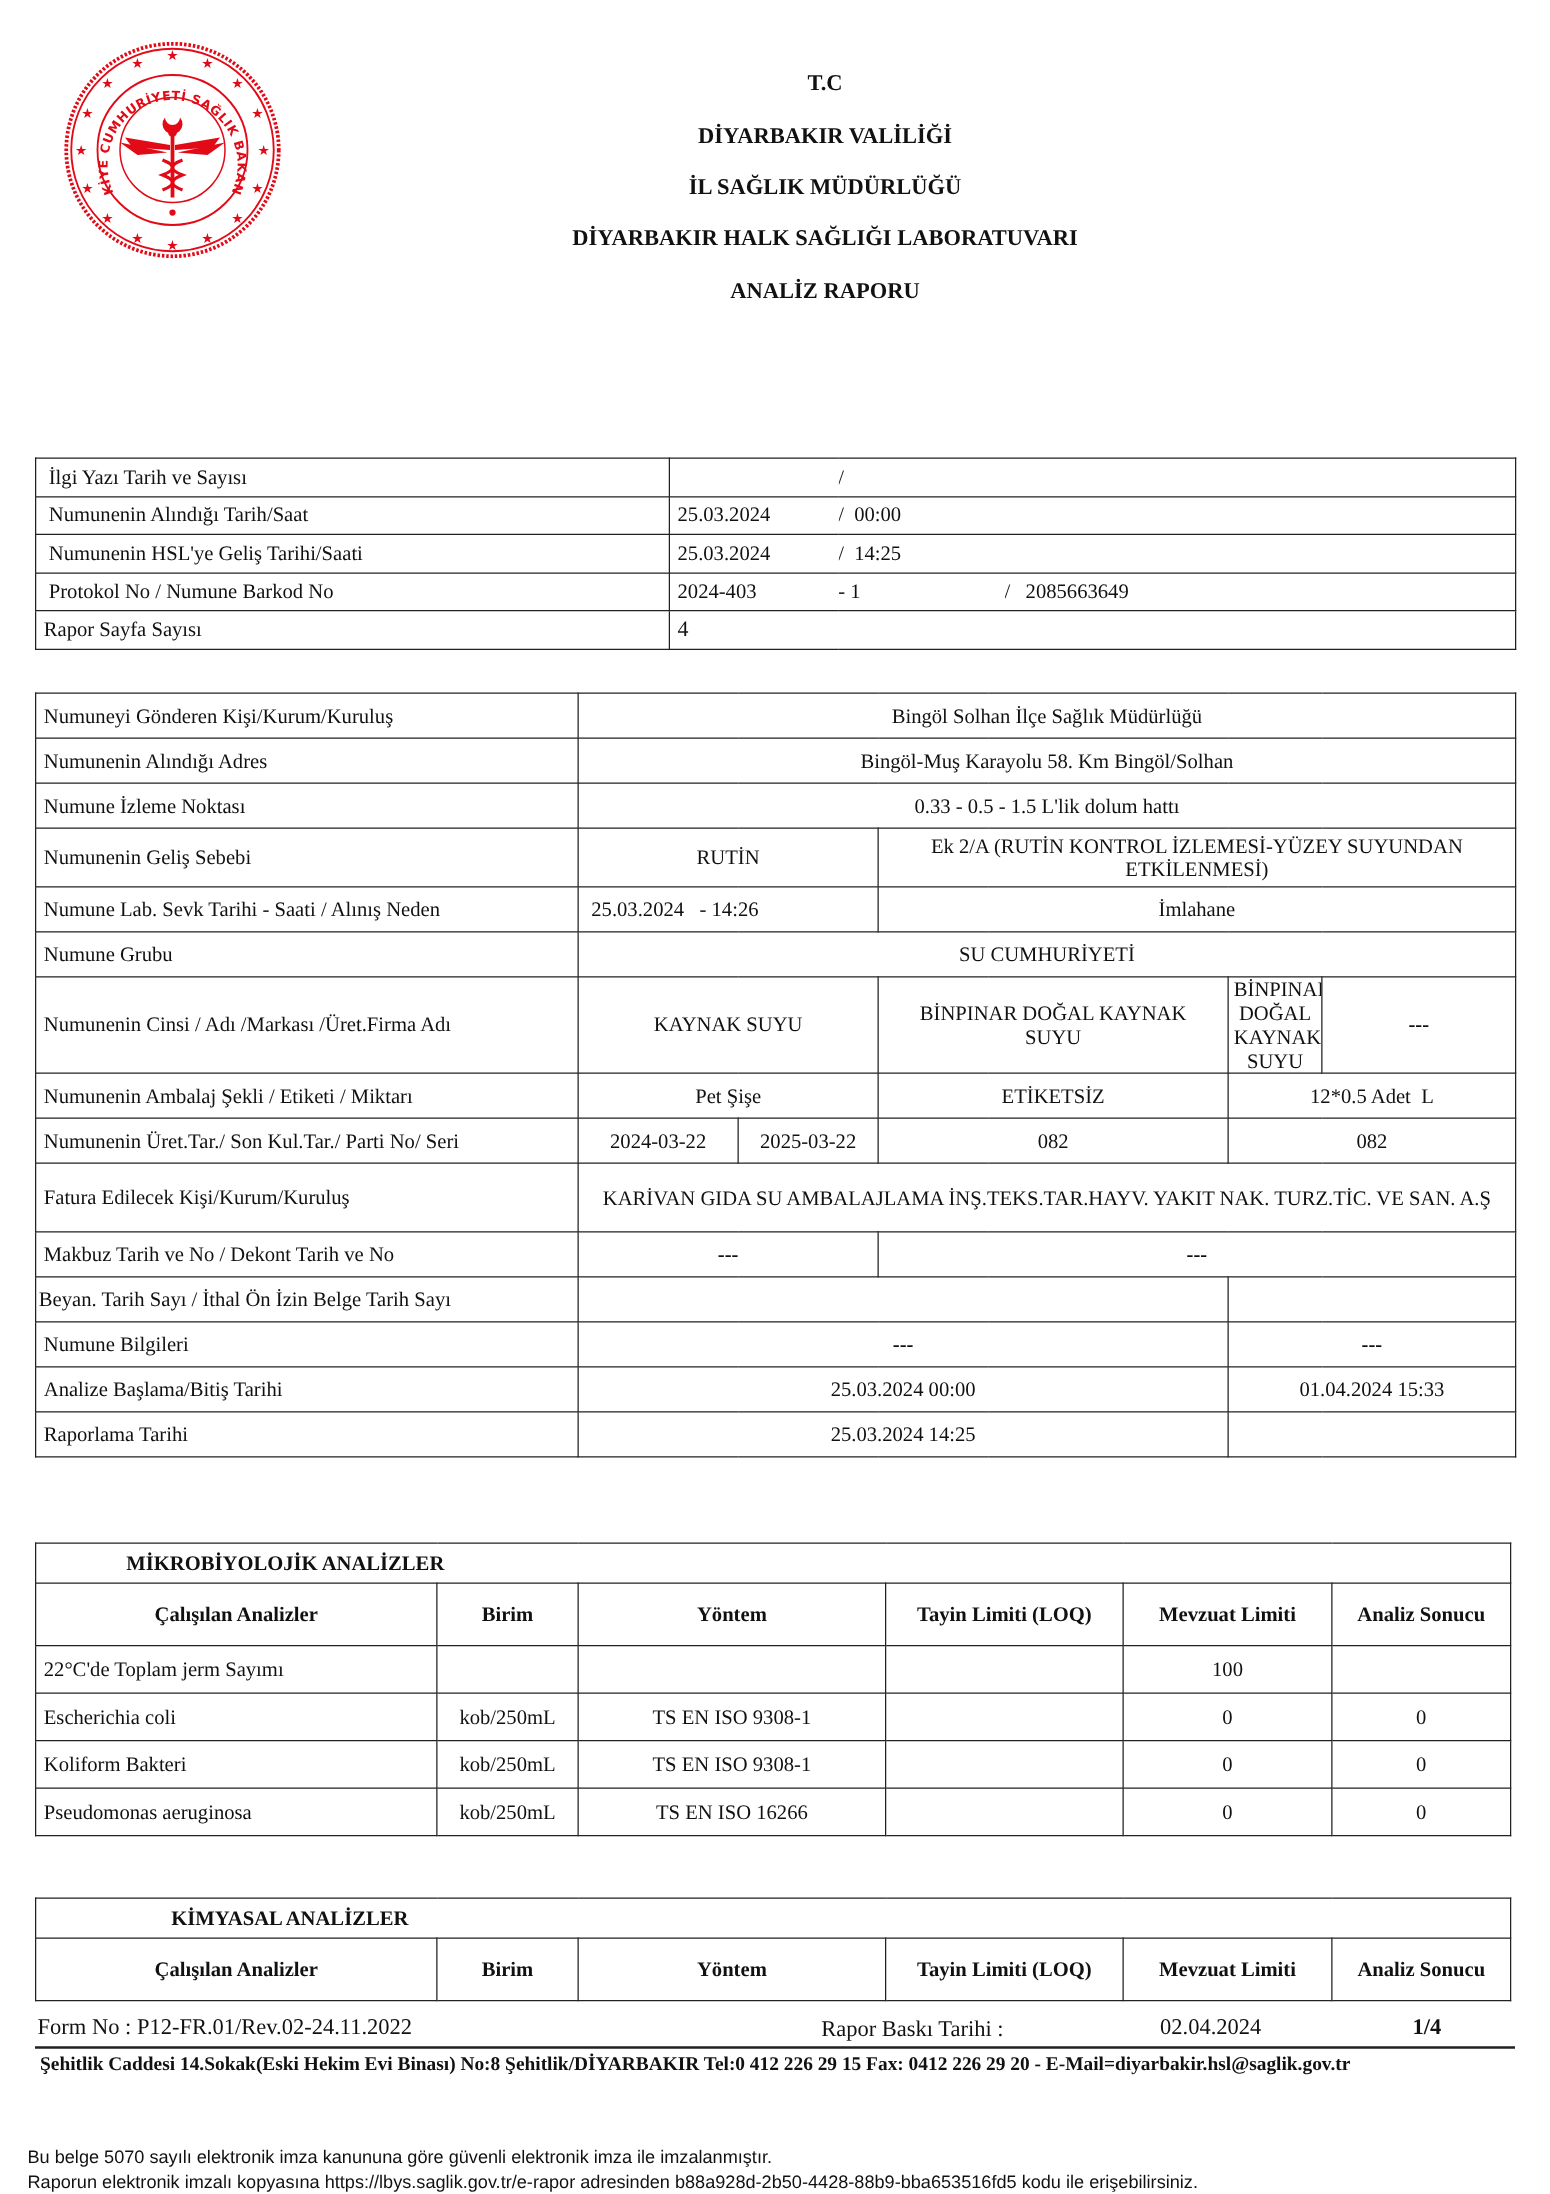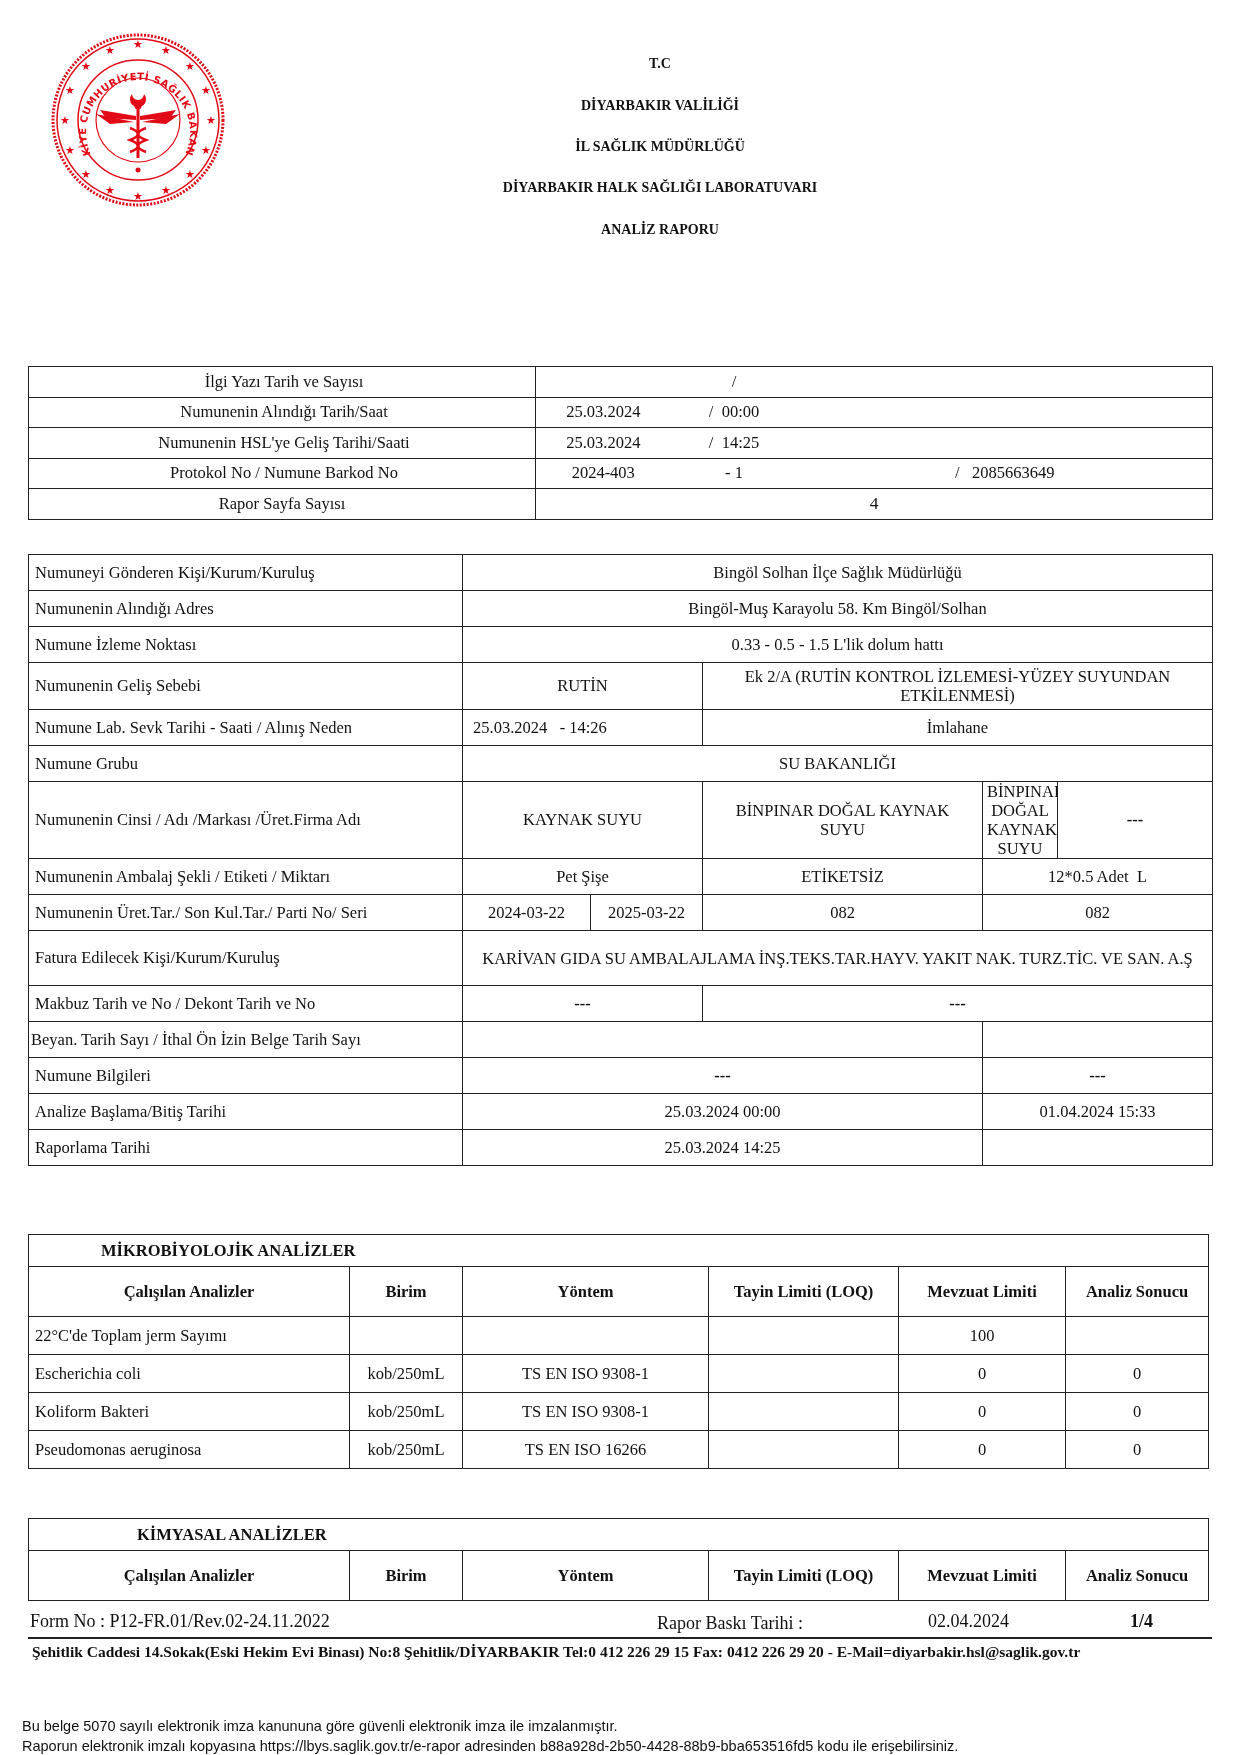--- a/index.html
+++ b/index.html
@@ -1,25 +1,25 @@
 <!DOCTYPE html>
 <html><head>
 <meta charset="utf-8">
 <style>
   * { box-sizing: border-box; margin: 0; padding: 0; }
   html, body { width: 1240px; height: 1755px; background: #ffffff; overflow: hidden; }
   body { position: relative; font-family: "Liberation Serif", "DejaVu Serif", serif; color: #111; }
-  .hdr { position: absolute; left: 330px; width: 660px; text-align: center; font-weight: bold; font-size: 14px; }
+  .hdr { position: absolute; left: 330px; width: 660px; text-align: center; font-weight: bold; font-size: 18px; }
   .logo { position: absolute; left: 50px; top: 32px; width: 176px; height: 176px; }
   table { position: absolute; border-collapse: collapse; table-layout: fixed; font-size: 16.5px; }
   td { border: 1.5px solid #222; padding: 0 6px; vertical-align: middle; white-space: nowrap; overflow: hidden; }
   td.c { text-align: center; }
   td.wrap { white-space: normal; line-height: 19px; }
   td.b { font-weight: bold; }
-  .t1 td { height: 30.5px; text-align: center; }
+  .t1 td { height: 30.5px; }
   .t2 td { height: 36px; }
   .sec-title td { font-weight: bold; font-size: 16.5px; padding-left: 72px; height: 32px; }
   .col-hdr td { font-weight: bold; text-align: center; height: 50px; font-size: 16.5px; }
   .mrow td { height: 38px; }
   .foot { position: absolute; font-size: 18px; }
   .addr { position: absolute; left: 32px; top: 1640px; width: 1180px; font-size: 15.5px; font-weight: bold; line-height: 24px; }
   .rule { position: absolute; left: 28px; top: 1637px; width: 1184px; height: 2px; background: #222; }
   .sig { position: absolute; left: 22px; font-family: "Liberation Sans", "DejaVu Sans", sans-serif; font-size: 14.5px; }
 </style>
 </head>
@@ -136,21 +136,21 @@
     <td colspan="2" class="c">RUTİN</td>
     <td colspan="4" class="c wrap">Ek 2/A (RUTİN KONTROL İZLEMESİ-YÜZEY SUYUNDAN ETKİLENMESİ)</td>
   </tr>
   <tr>
     <td>Numune Lab. Sevk  Tarihi - Saati / Alınış Neden</td>
     <td colspan="2" style="padding-left:10px; white-space:pre">25.03.2024   - 14:26</td>
     <td colspan="4" class="c">İmlahane</td>
   </tr>
   <tr>
     <td>Numune Grubu</td>
-    <td colspan="6" class="c">SU BAKANLIĞI</td>
+    <td colspan="6" class="c">SU CUMHURİYETİ</td>
   </tr>
   <tr>
     <td style="height:68px">Numunenin Cinsi / Adı /Markası /Üret.Firma Adı</td>
     <td colspan="2" class="c">KAYNAK SUYU</td>
     <td colspan="2" class="c wrap" style="padding:0 14px">BİNPINAR DOĞAL KAYNAK SUYU</td>
     <td colspan="1" class="c wrap" style="padding:0 4px; width:151px">BİNPINAR DOĞAL KAYNAK SUYU</td>
     <td class="c b">---</td>
   </tr>
   <tr>
     <td>Numunenin Ambalaj Şekli / Etiketi / Miktarı</td>

